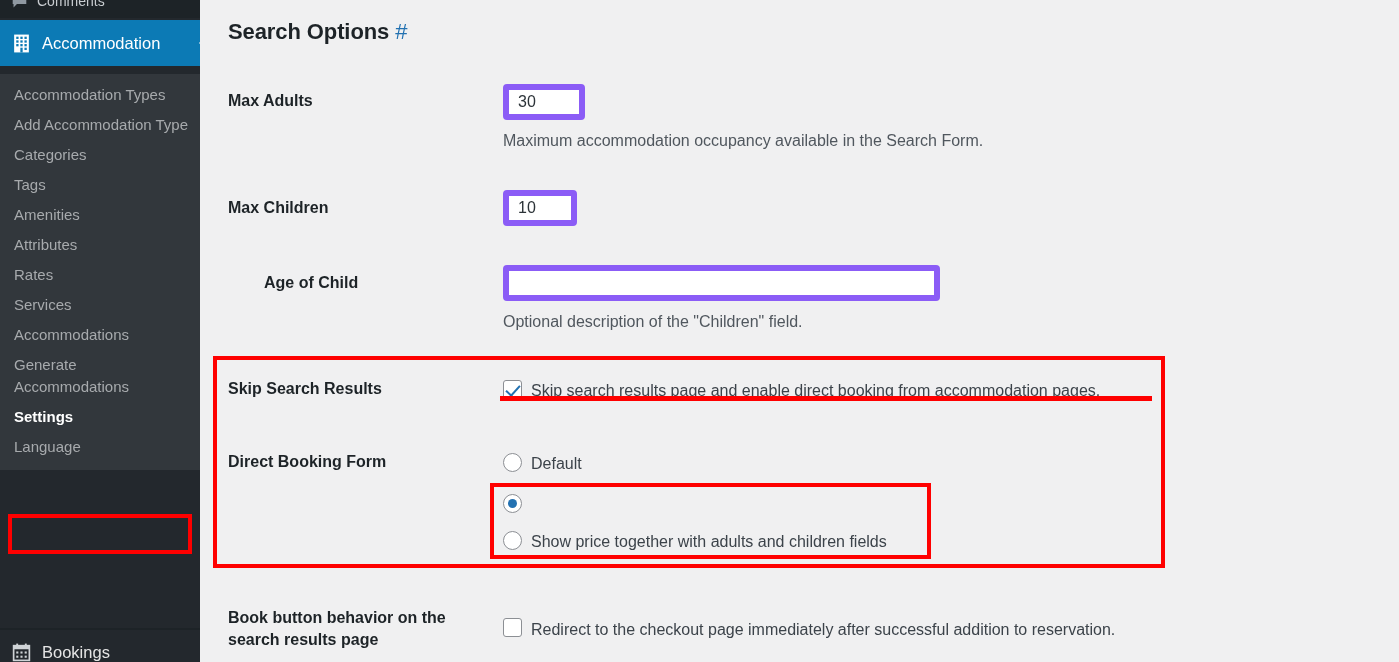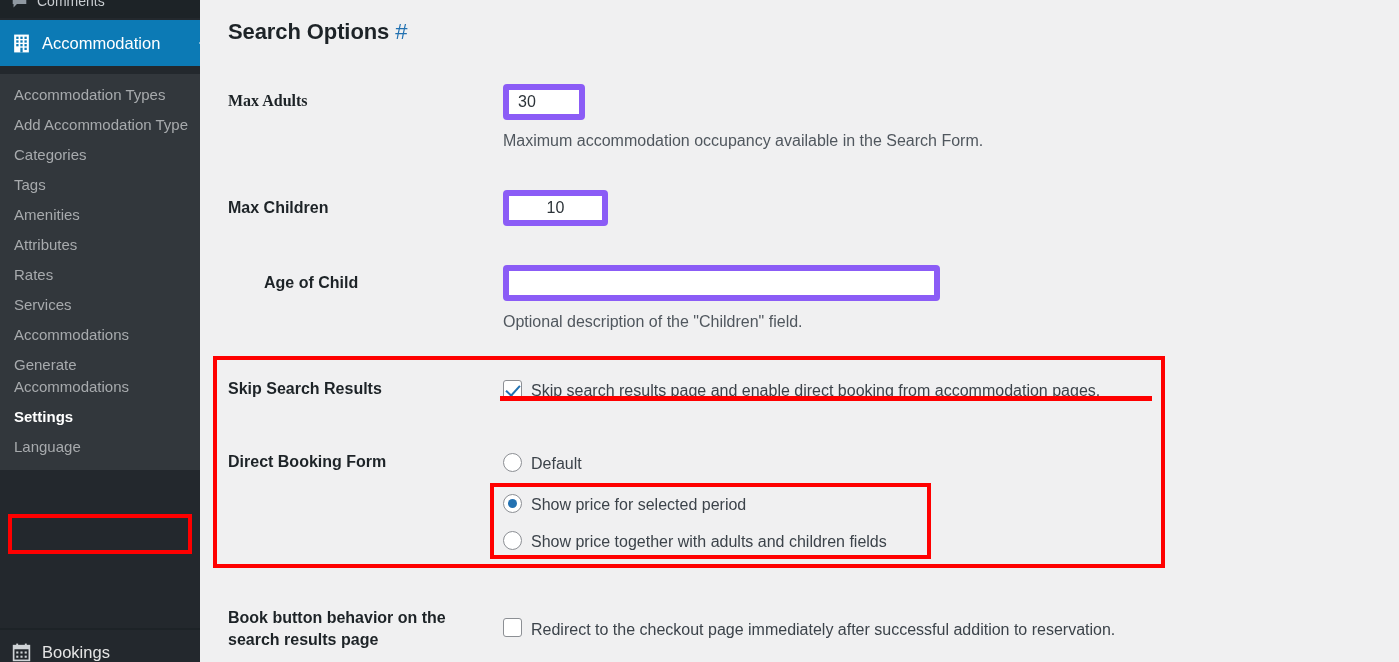--- a/index.html
+++ b/index.html
@@ -250,42 +250,41 @@
     </div>
   </div>
 
   <div id="content">
 
     <div class="section-title">
       <span>Search Options</span>
       <span class="anchor">#</span>
     </div>
 
-    <div class="row-label" style="left:28px; top:90px;font-family:Liberation Serif, serif;">Max Adults</div>
+    <div class="row-label" style="left:28px; top:90px;">Max Adults</div>
     <input class="txt-input" style="left: 303px; top: 84px; width: 82px; height: 36px;" value="30">
     <div class="desc" style="left:303px; top:131px;">Maximum accommodation occupancy available in the Search Form.</div>
 
     <div class="row-label" style="left:28px; top:197px;">Max Children</div>
-    <input class="txt-input" style="left: 303px; top: 190px; width: 105px; height: 36px; text-align: center;" value="10">
+    <input class="txt-input" style="left: 303px; top: 190px; width: 74px; height: 36px;" value="10">
 
     <div class="row-label" style="left:28px; top:272px;margin-left:36px;">Age of Child</div>
     <input class="txt-input" style="left: 303px; top: 265px; width: 437px; height: 36px;" value="">
     <div class="desc" style="left:303px; top:312px;">Optional description of the "Children" field.</div>
 
     <div class="row-label" style="left:28px; top:378px;">Skip Search Results</div>
     <span class="cb checked" style="left:303px; top:380px;"></span>
     <div class="opt-label" style="left:331px; top:381px;">Skip search results page and enable direct booking from accommodation pages.</div>
 
     <div class="row-label" style="left:28px; top:451px;">Direct Booking Form</div>
 
     <span class="rd" style="left:303px; top:453px;"></span>
     <div class="opt-label" style="left:331px; top:454px;">Default</div>
 
     <span class="rd sel" style="left:303px; top:494px;"></span>
-    <div class="opt-label" style="left:331px; top:495px;">Show price for selected period</div>
 
     <span class="rd" style="left:303px; top:531px;"></span>
     <div class="opt-label" style="left:331px; top:532px;">Show price together with adults and children fields</div>
 
     <div class="row-label" style="left:28px; top:607px; width:250px;">
       <span>Book button behavior on the</span><br>
       <span>search results page</span>
     </div>
     <span class="cb" style="left:303px; top:618px;"></span>
     <div class="opt-label" style="left:331px; top:620px;">Redirect to the checkout page immediately after successful addition to reservation.</div>

